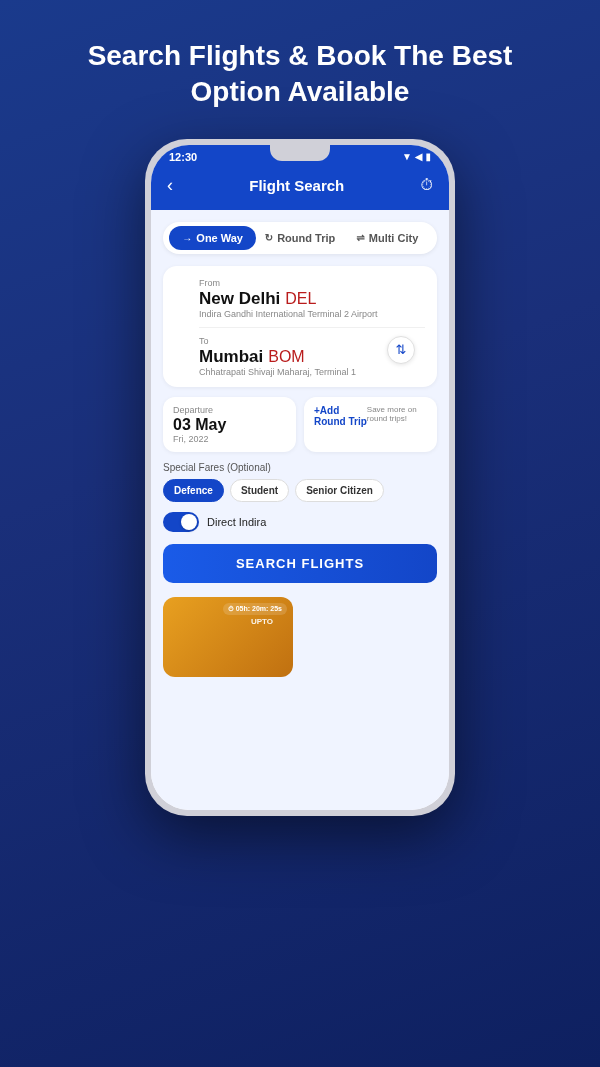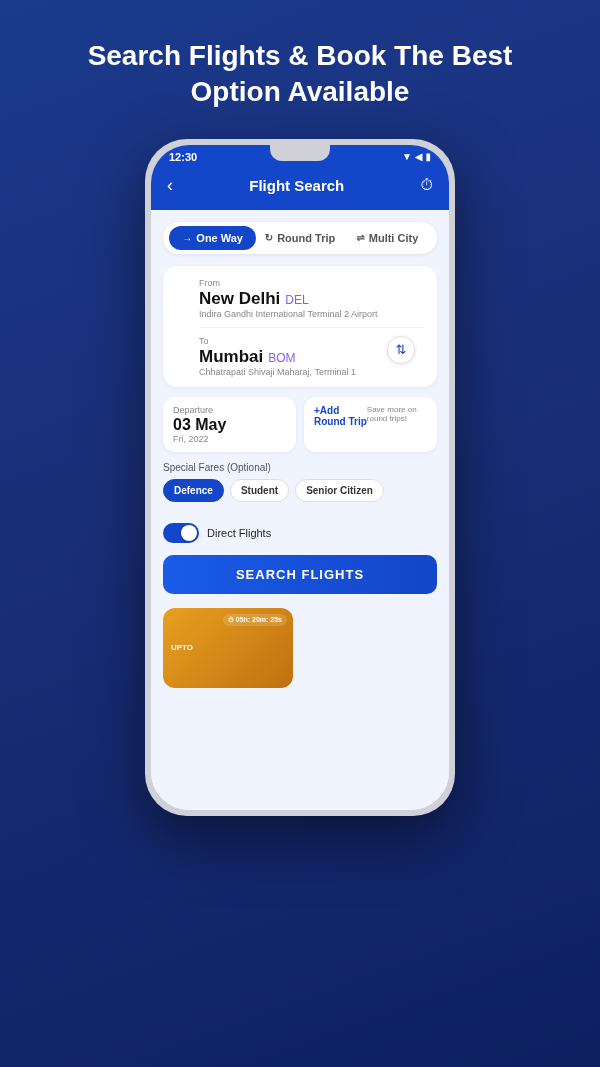--- a/index.html
+++ b/index.html
@@ -154,22 +154,22 @@
     }
     .field-main {
       font-size: 17px;
       font-weight: 700;
       color: #111;
       display: flex;
       align-items: baseline;
       gap: 5px;
     }
     .field-code {
-      font-size: 12px;
-      color: #8b5cf6;
+      font-size: 16px;
+      color: #b91c1c;
       font-weight: 400;
     }
     .field-sub {
       font-size: 9px;
       color: #888;
     }
     .divider-line {
       border: none;
       border-top: 1px solid #f0f0f0;
       margin: 8px 0;
@@ -243,21 +243,21 @@
     .travellers-card {
       background: white;
       border-radius: 12px;
       padding: 8px 12px;
       margin-bottom: 10px;
       box-shadow: 0 1px 4px rgba(0,0,0,0.06);
     }
 
     
     .fares-section {
-      margin-bottom: 21px;
+      margin-bottom: 10px;
     }
     .fares-title {
       font-size: 10px;
       color: #555;
       margin-bottom: 6px;
     }
     .fares-btns {
       display: flex;
       gap: 6px;
     }
@@ -353,23 +353,23 @@
       height: 80px;
       border-radius: 12px;
       overflow: hidden;
       position: relative;
     }
     .deal-card-bg {
       width: 100%;
       height: 100%;
       background: linear-gradient(135deg, #e8a020, #c07010);
       display: flex;
-      flex-direction: column;
-      justify-content: center;
-      padding: 8px;
+      flex-direction: row;
+      justify-content: flex-end;
+      padding: 20px;
     }
     .deal-upto {
       font-size: 8px;
       color: rgba(255,255,255,0.9);
       font-weight: 600;
     }
     .deal-percent {
       font-size: 20px;
       font-weight: 900;
       color: white;
@@ -502,21 +502,21 @@
           <button class="fare-btn">Student</button>
           <button class="fare-btn">Senior Citizen</button>
         </div>
       </div>
 
       
       <div class="direct-row">
         <div class="toggle-track">
           <div class="toggle-thumb"></div>
         </div>
-        <span class="direct-label">Direct Flights</span>
+        <span class="direct-label">Direct Indira</span>
       </div>
 
       
       <button class="search-btn">SEARCH FLIGHTS</button>
 
       
 
       <div class="deals-row">
 
         <div class="deal-card">

